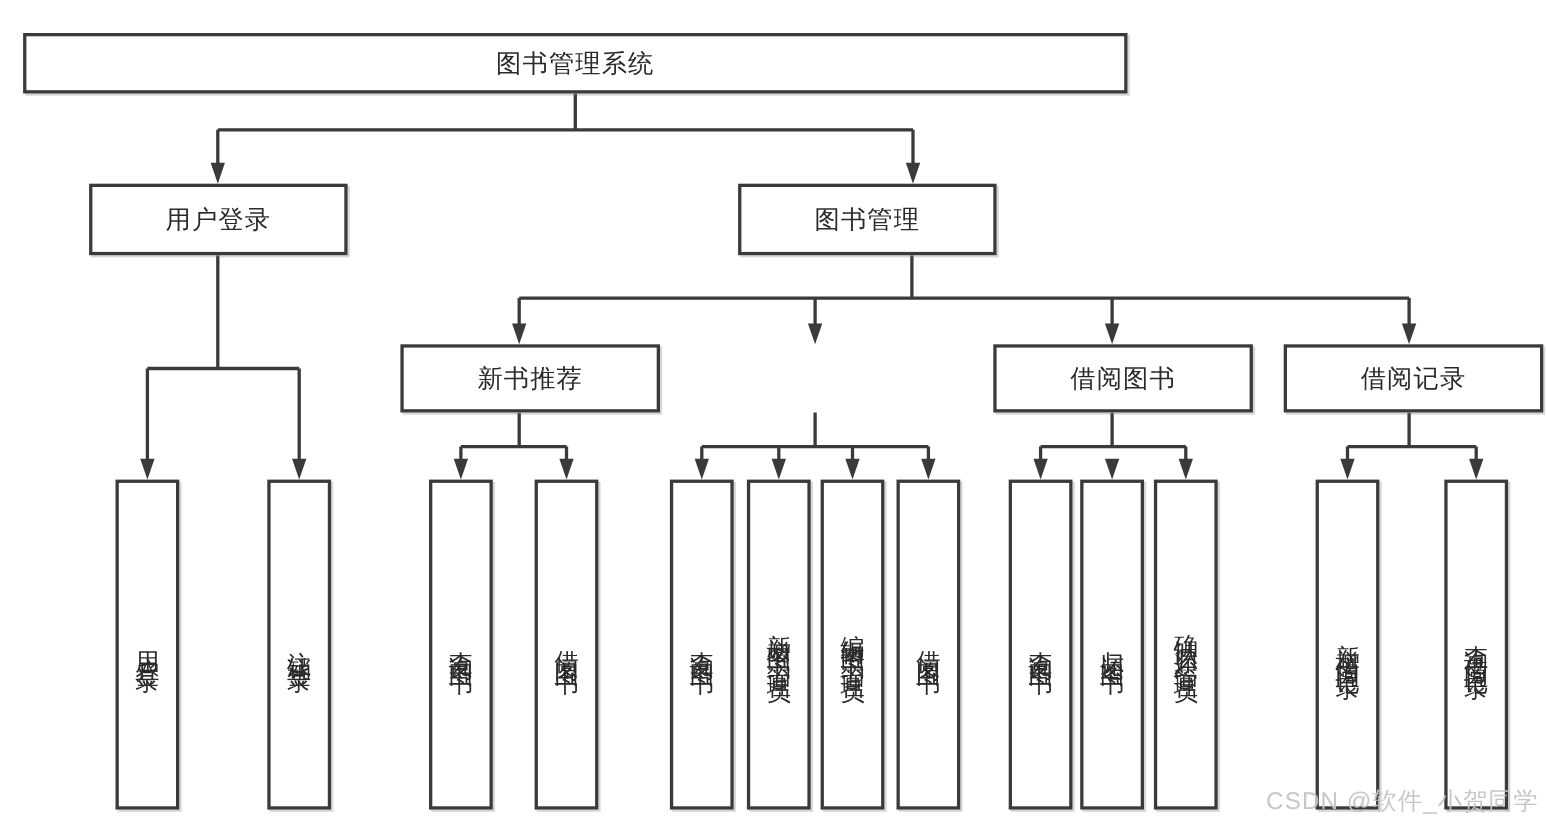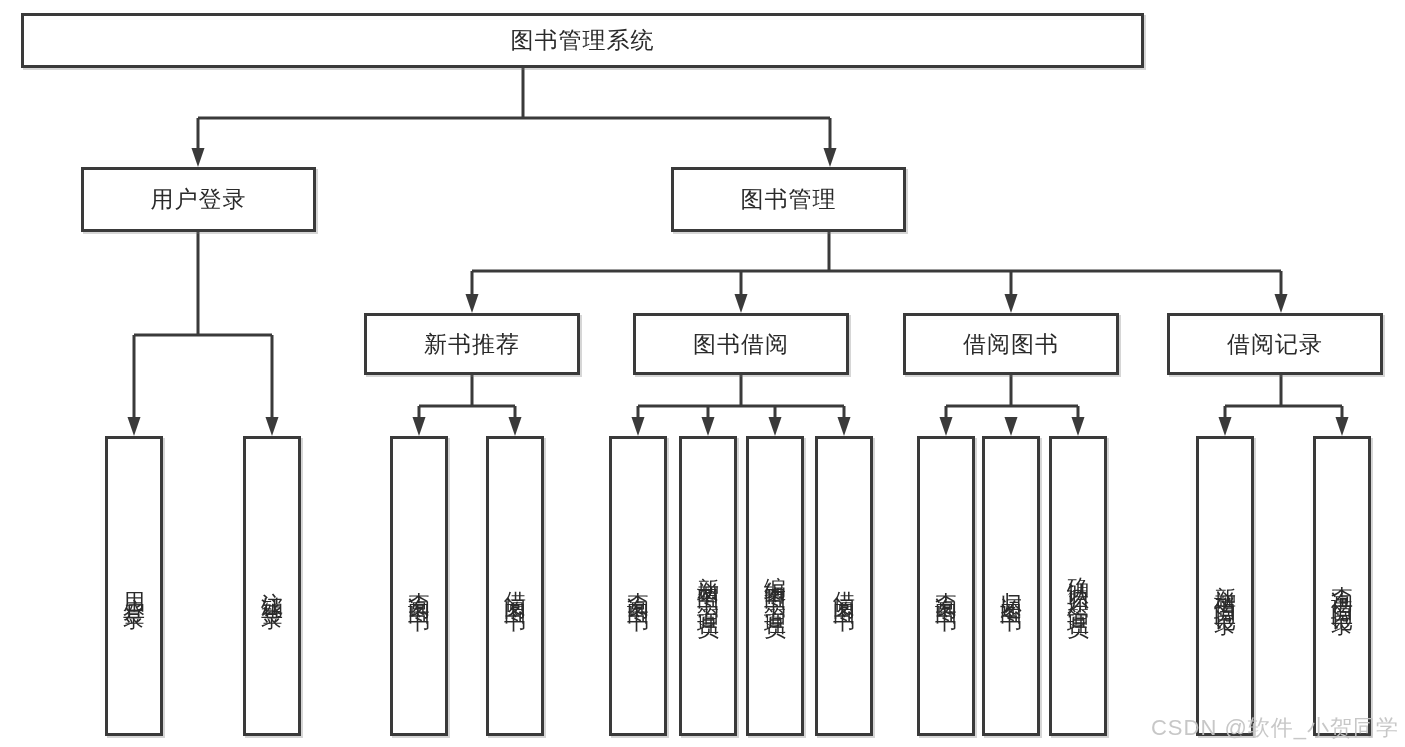--- a/index.html
+++ b/index.html
@@ -28,23 +28,23 @@
     box-sizing: border-box;
     border: 3px solid #3a3a3a;
     background: #ffffff;
     box-shadow: 2px 2px 0 rgba(120,120,120,0.30);
     display: flex;
     align-items: center;
     justify-content: center;
     color: #2a2a2a;
   }
   .hbox { font-size: 23px; letter-spacing: 1px; }
-  .root  { left: 21px;  top: 13px;  width: 1123px; height: 55px; font-family: Liberation Serif, serif; }
+  .root  { left: 21px;  top: 30px;  width: 1004px; height: 55px; font-family: Liberation Serif, serif; }
   .lvl2  { top: 167px; width: 235px; height: 65px; }
-  .lvl3  { top: 313px; width: 216px; height: 62px; }
+  .lvl3  { top: 313px; width: 236px; height: 62px; }
   .leaf  { top: 436px; width: 58px;  height: 300px; }
   .vtext {
     writing-mode: vertical-rl;
     text-orientation: mixed;
     font-size: 22px;
     letter-spacing: 6px;
     line-height: 1;
     white-space: nowrap;
   }
   .watermark {
@@ -109,23 +109,20 @@
   <div class="box lvl2 hbox" style="left:81px">
     <span>用户登录</span>
   </div>
   <div class="box lvl2 hbox" style="left:671px">
     <span>图书管理</span>
   </div>
 
   <div class="box lvl3 hbox" style="left:364px">
     <span>新书推荐</span>
   </div>
-  <div class="box lvl3 hbox" style="left:633px">
-    <span>图书借阅</span>
-  </div>
   <div class="box lvl3 hbox" style="left:903px">
     <span>借阅图书</span>
   </div>
   <div class="box lvl3 hbox" style="left:1167px">
     <span>借阅记录</span>
   </div>
 
   <div class="box leaf" style="left:105px">
     <span class="vtext">用户登录</span>
   </div>

